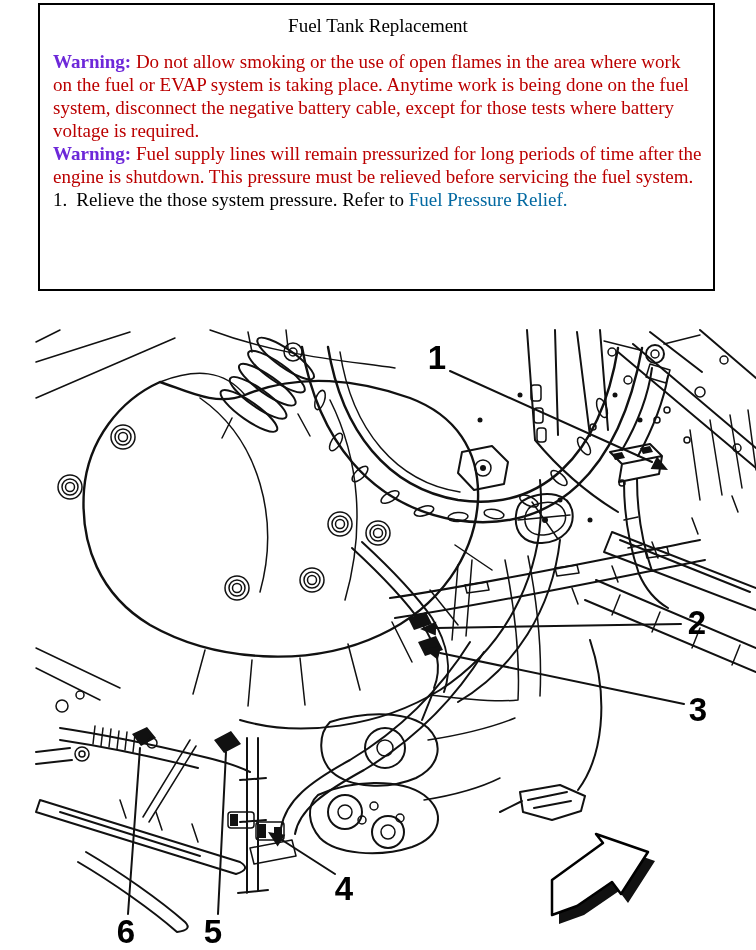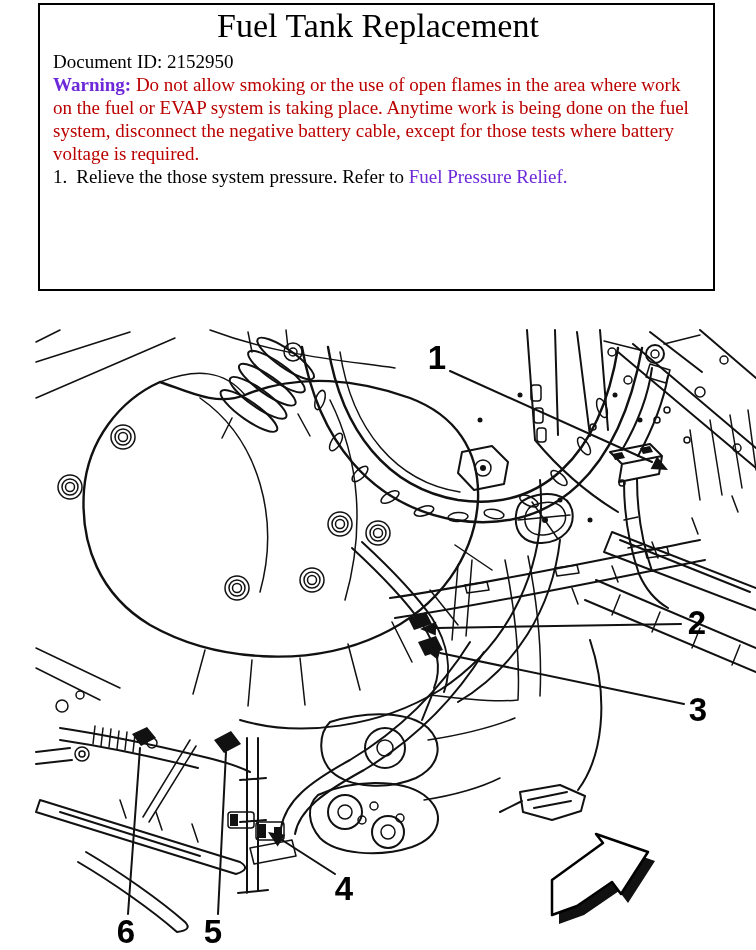--- a/index.html
+++ b/index.html
@@ -1,43 +1,43 @@
 <!DOCTYPE html>
 <html><head>
 <meta charset="utf-8">
 <style>
   html,body{margin:0;padding:0;background:#fff;}
   .page{position:relative;width:756px;height:950px;background:#ffffff;overflow:hidden;
         font-family:"Liberation Serif", serif;}
   .doc-box{position:absolute;left:38px;top:3px;width:677px;height:288px;
            border:2px solid #000;box-sizing:border-box;padding:3px 10px 0 13px;
            font-size:19px;line-height:23px;color:#000;background:#fff;}
-  .doc-box h1{font-size:34px;font-weight:normal;text-align:center;margin:3px 0 9px 0;line-height:30px;}
+  .doc-box h1{font-size:19px;font-weight:normal;text-align:center;margin:3px 0 9px 0;line-height:30px;}
   .doc-box p{margin:0;}
   .warn{color:#bb0000;}
   .warn b{color:#6d28d9;font-weight:bold;}
   .stepnum{margin-right:9px;}
-  .link{color:#6d28d9;text-decoration:none;cursor:pointer;}
+  .link{color:#0369a1;text-decoration:none;cursor:pointer;}
   svg.diagram{position:absolute;left:0;top:0;width:756px;height:950px;}
   svg .ln{fill:none;stroke:#111;stroke-width:2;stroke-linecap:round;stroke-linejoin:round;}
   svg .fine{stroke-width:1.5;}
   svg .heavy{stroke-width:2.4;}
   svg .blk{fill:#111;stroke:none;}
   svg text.callout{font-family:"Liberation Sans", sans-serif;font-size:33px;font-weight:bold;
                    fill:#000;text-anchor:middle;}
 </style>
 </head>
 <body>
 
 <div class="page">
 
   <div class="doc-box">
     <h1>Fuel Tank Replacement</h1>
-    <p>Document ID: 2152950</p>
     <p class="warn"><b>Warning:</b> <span>Do not allow smoking or the use of open flames in the area where work on the fuel or EVAP system is taking place. Anytime work is being done on the fuel system, disconnect the negative battery cable, except for those tests where battery voltage is required.</span></p>
+    <p class="warn"><b>Warning:</b> <span>Fuel supply lines will remain pressurized for long periods of time after the engine is shutdown. This pressure must be relieved before servicing the fuel system.</span></p>
     <p><span class="stepnum">1.</span><span>Relieve the those system pressure. Refer to</span> <a class="link">Fuel Pressure Relief.</a></p>
   </div>
 
   <svg class="diagram" viewBox="0 0 756 950" aria-hidden="true">
 
     <g>
       <path class="ln fine" d="M36 362 L130 332 M36 398 L175 338 M60 330 L36 342 M210 330 C280 356 340 360 395 368 M248 332 L252 352 M286 330 L288 348"></path>
       <path class="ln" d="M618 352 L756 468 M633 344 L756 448 M700 330 L756 378 M650 332 L702 372"></path>
       <path class="ln" d="M527 330 L535 440 M555 330 L558 435 M577 332 L590 436 M600 330 L608 430 M535 440 C560 470 590 495 618 512"></path>
       <rect class="ln fine" x="531" y="385" width="10" height="16" rx="3"></rect>

